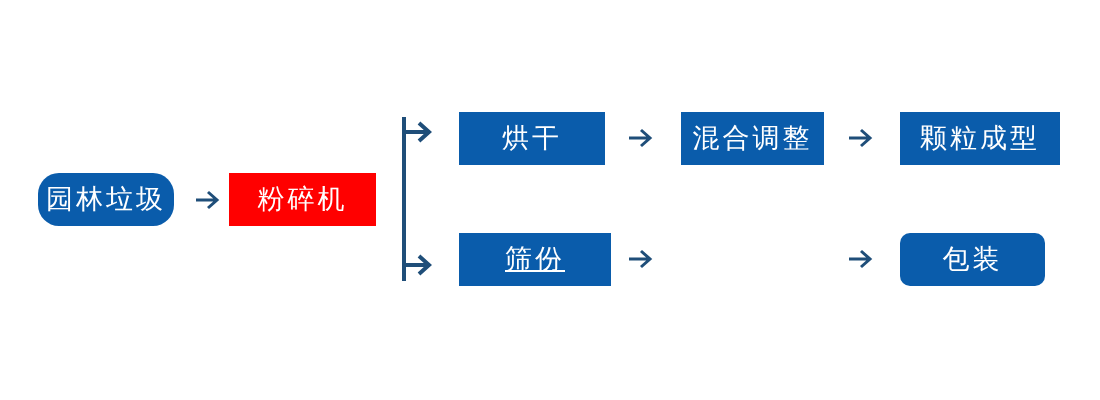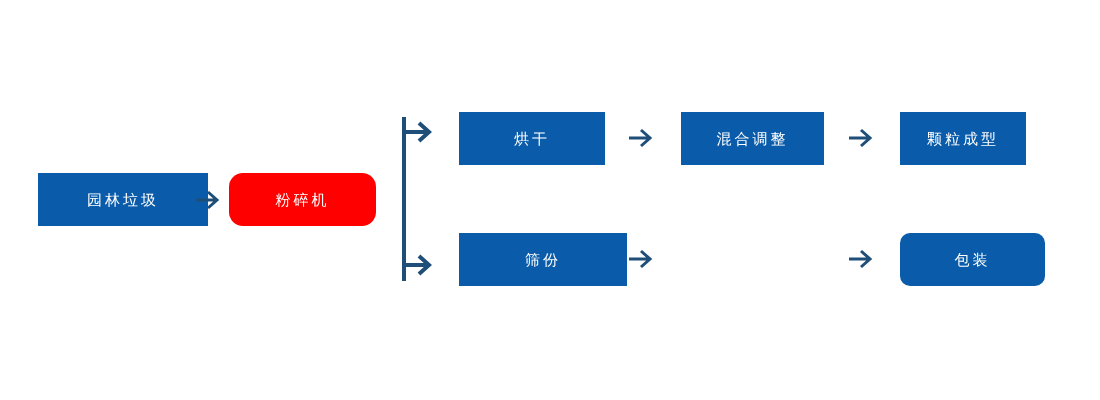--- a/index.html
+++ b/index.html
@@ -19,21 +19,21 @@
     height: 400px;
     background: #ffffff;
   }
   .node {
     position: absolute;
     display: flex;
     align-items: center;
     justify-content: center;
     box-sizing: border-box;
     color: #ffffff;
-    font-size: 15px;
+    font-size: 27px;
     letter-spacing: 3px;
     line-height: 1;
     white-space: nowrap;
     user-select: none;
   }
   .node-blue {
     background: #0A5CAB;
   }
   .node-red {
     background: #FF0000;
@@ -47,29 +47,29 @@
   .bracket {
     position: absolute;
     display: block;
   }
 </style>
 </head>
 <body>
 
 <div id="flow-canvas">
 
-  <div class="node node-blue" style="left:38px; top:173px; width:170px; height:53px;">
+  <div class="node node-blue" style="left:38px; top:173px; width:136px; height:53px;border-radius:21px;">
     <span>园林垃圾</span>
   </div>
 
   <svg class="arrow" style="left:192px; top:183px;" viewBox="0 0 34 34">
     <path d="M4 17 L24 17 M16 9 L25 17 L16 25" fill="none" stroke="#1F4E79" stroke-width="3" stroke-linecap="butt" stroke-linejoin="miter"></path>
   </svg>
 
-  <div class="node node-red" style="left:229px; top:173px; width:147px; height:53px;border-radius:14px;">
+  <div class="node node-red" style="left:229px; top:173px; width:147px; height:53px;">
     <span>粉碎机</span>
   </div>
 
   <svg class="bracket" style="left:396px; top:110px;" width="48" height="178" viewBox="0 0 48 178">
 
     <path d="M8 7 L8 171" fill="none" stroke="#1F4E79" stroke-width="4"></path>
 
     <path d="M8 22 L30 22 M23 13 L33 22 L23 31" fill="none" stroke="#1F4E79" stroke-width="4" stroke-linecap="butt" stroke-linejoin="miter"></path>
 
     <path d="M8 155 L30 155 M23 146 L33 155 L23 164" fill="none" stroke="#1F4E79" stroke-width="4" stroke-linecap="butt" stroke-linejoin="miter"></path>
@@ -84,25 +84,25 @@
   </svg>
 
   <div class="node node-blue" style="left:681px; top:112px; width:143px; height:53px;">
     <span>混合调整</span>
   </div>
 
   <svg class="arrow" style="left:845px; top:121px;" viewBox="0 0 34 34">
     <path d="M4 17 L24 17 M16 9 L25 17 L16 25" fill="none" stroke="#1F4E79" stroke-width="3" stroke-linecap="butt" stroke-linejoin="miter"></path>
   </svg>
 
-  <div class="node node-blue" style="left:900px; top:112px; width:126px; height:53px;">
+  <div class="node node-blue" style="left:900px; top:112px; width:160px; height:53px;">
     <span>颗粒成型</span>
   </div>
 
-  <div class="node node-blue" style="left:459px; top:233px; width:168px; height:53px;">
+  <div class="node node-blue" style="left:459px; top:233px; width:152px; height:53px;text-decoration:underline;">
     <span>筛份</span>
   </div>
 
   <svg class="arrow" style="left:625px; top:242px;" viewBox="0 0 34 34">
     <path d="M4 17 L24 17 M16 9 L25 17 L16 25" fill="none" stroke="#1F4E79" stroke-width="3" stroke-linecap="butt" stroke-linejoin="miter"></path>
   </svg>
 
 
   <svg class="arrow" style="left:845px; top:242px;" viewBox="0 0 34 34">
     <path d="M4 17 L24 17 M16 9 L25 17 L16 25" fill="none" stroke="#1F4E79" stroke-width="3" stroke-linecap="butt" stroke-linejoin="miter"></path>

